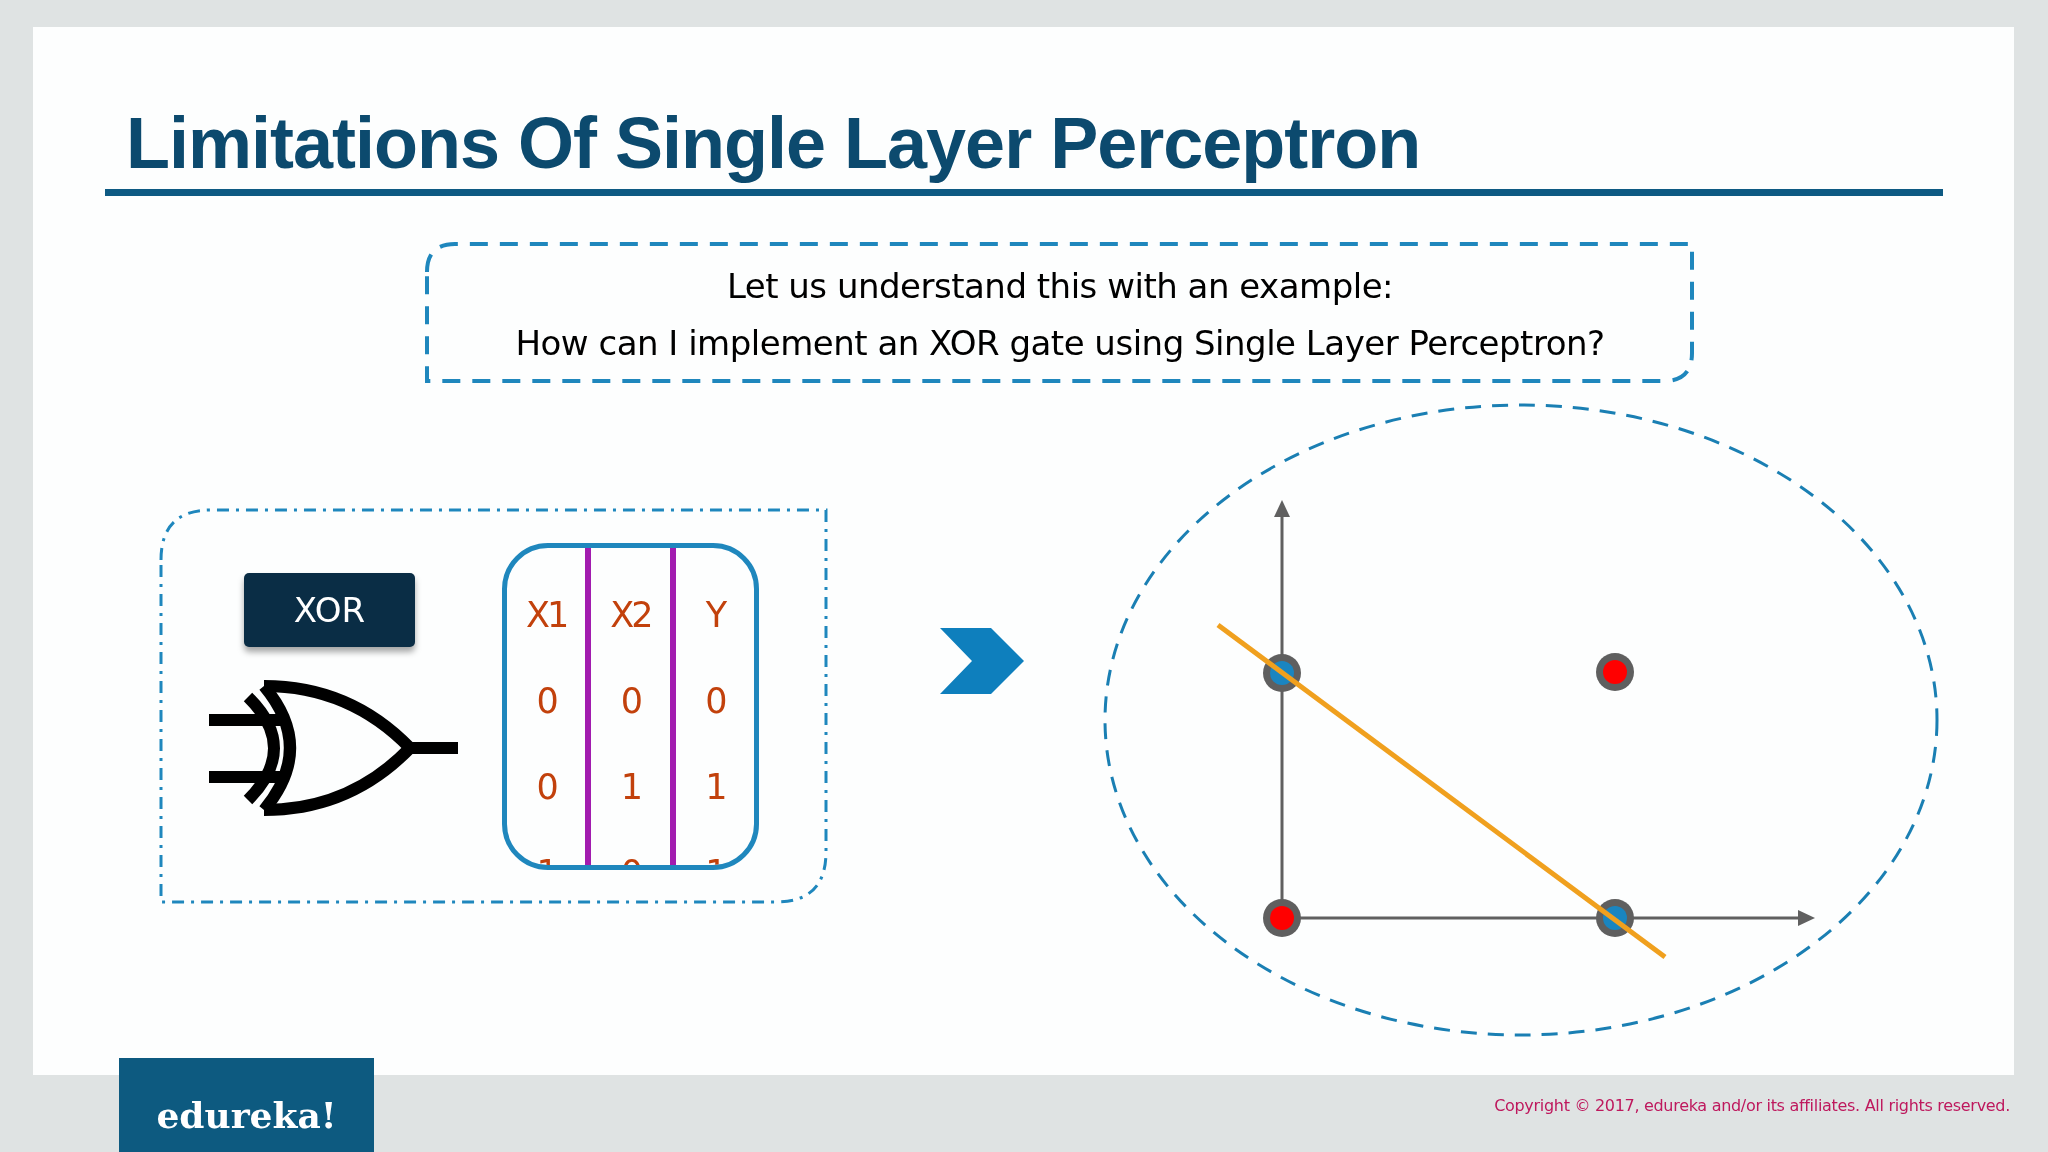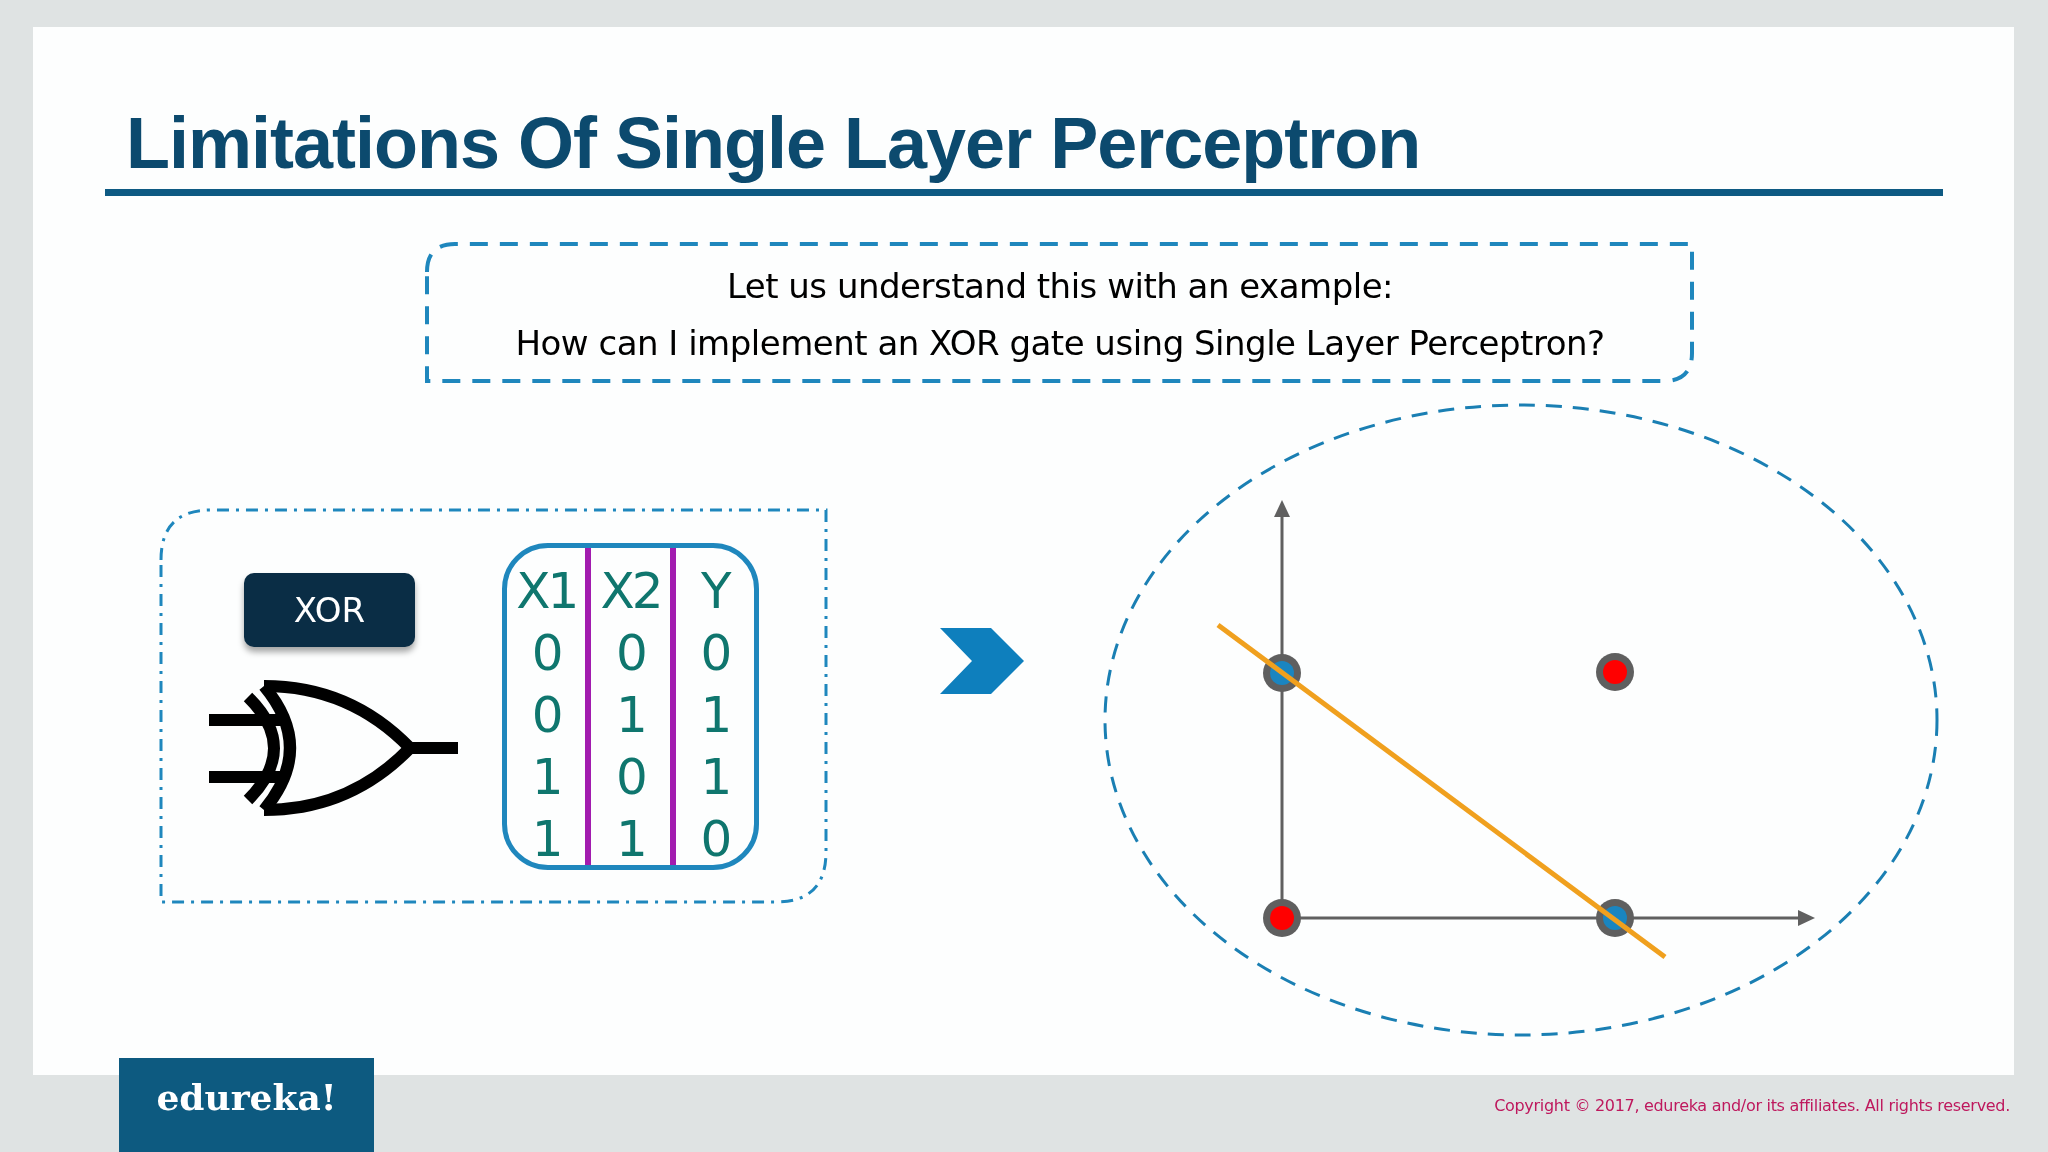--- a/index.html
+++ b/index.html
@@ -22,45 +22,45 @@
     background:#0e5a83;
   }
   .callout-text {
     position:absolute; left:430px; top:258px; width:1260px;
     text-align:center; font-family:"DejaVu Sans", sans-serif;
     font-size:34px; line-height:57px; color:#000000; letter-spacing:-0.5px;
   }
   .callout-text div { white-space:nowrap; }
   .xor-btn {
     position:absolute; left:244px; top:573px; width:171px; height:74px;
-    background:#0a2d45; border-radius:10px;
+    background:#0a2d45; border-radius:5px;
     box-shadow:0 5px 6px rgba(0,0,0,0.35);
     color:#fff; font-family:"DejaVu Sans", sans-serif; font-size:34px;
     display:flex; align-items:center; justify-content:center;
   }
   .truth-table {
     position:absolute; left:502px; top:543px; width:257px; height:327px;
     box-sizing:border-box; border:5px solid #1f87bd; border-radius:46px;
     display:flex; overflow:hidden;
   }
   .tt-col {
     flex:1; display:flex; flex-direction:column; align-items:center;
     padding-top:12px;
   }
   .tt-col + .tt-col { border-left:6px solid #a21caf; }
   .tt-cell {
-    font-family:"DejaVu Sans", sans-serif; font-size:50px; line-height:62px;
-    color:#0f766e; letter-spacing:-3px;
+    font-family:"DejaVu Sans", sans-serif; font-size:35px; line-height:62px;
+    color:#c2410c; letter-spacing:-3px;margin-top:24px;
   }
   .logo {
     position:absolute; left:119px; top:1058px; width:255px; height:94px;
     background:#0d5a80;
     color:#fff; font-family:"DejaVu Serif", serif; font-weight:bold;
     font-size:36px; display:flex; align-items:flex-start; justify-content:center;
-    padding-top:18px; box-sizing:border-box;
+    padding-top:36px; box-sizing:border-box;
   }
   .copyright {
     position:absolute; right:38px; top:1096px;
     font-family:"DejaVu Sans", sans-serif; font-size:16px; color:#be185d;
     letter-spacing:-0.3px; white-space:nowrap;
   }
   svg.overlay { position:absolute; left:0; top:0; }
 </style>
 </head>
 <body>

